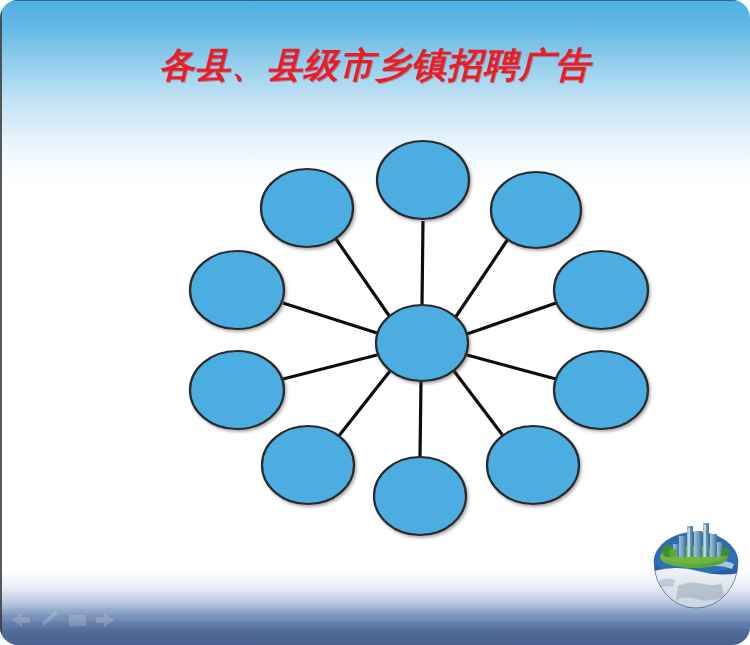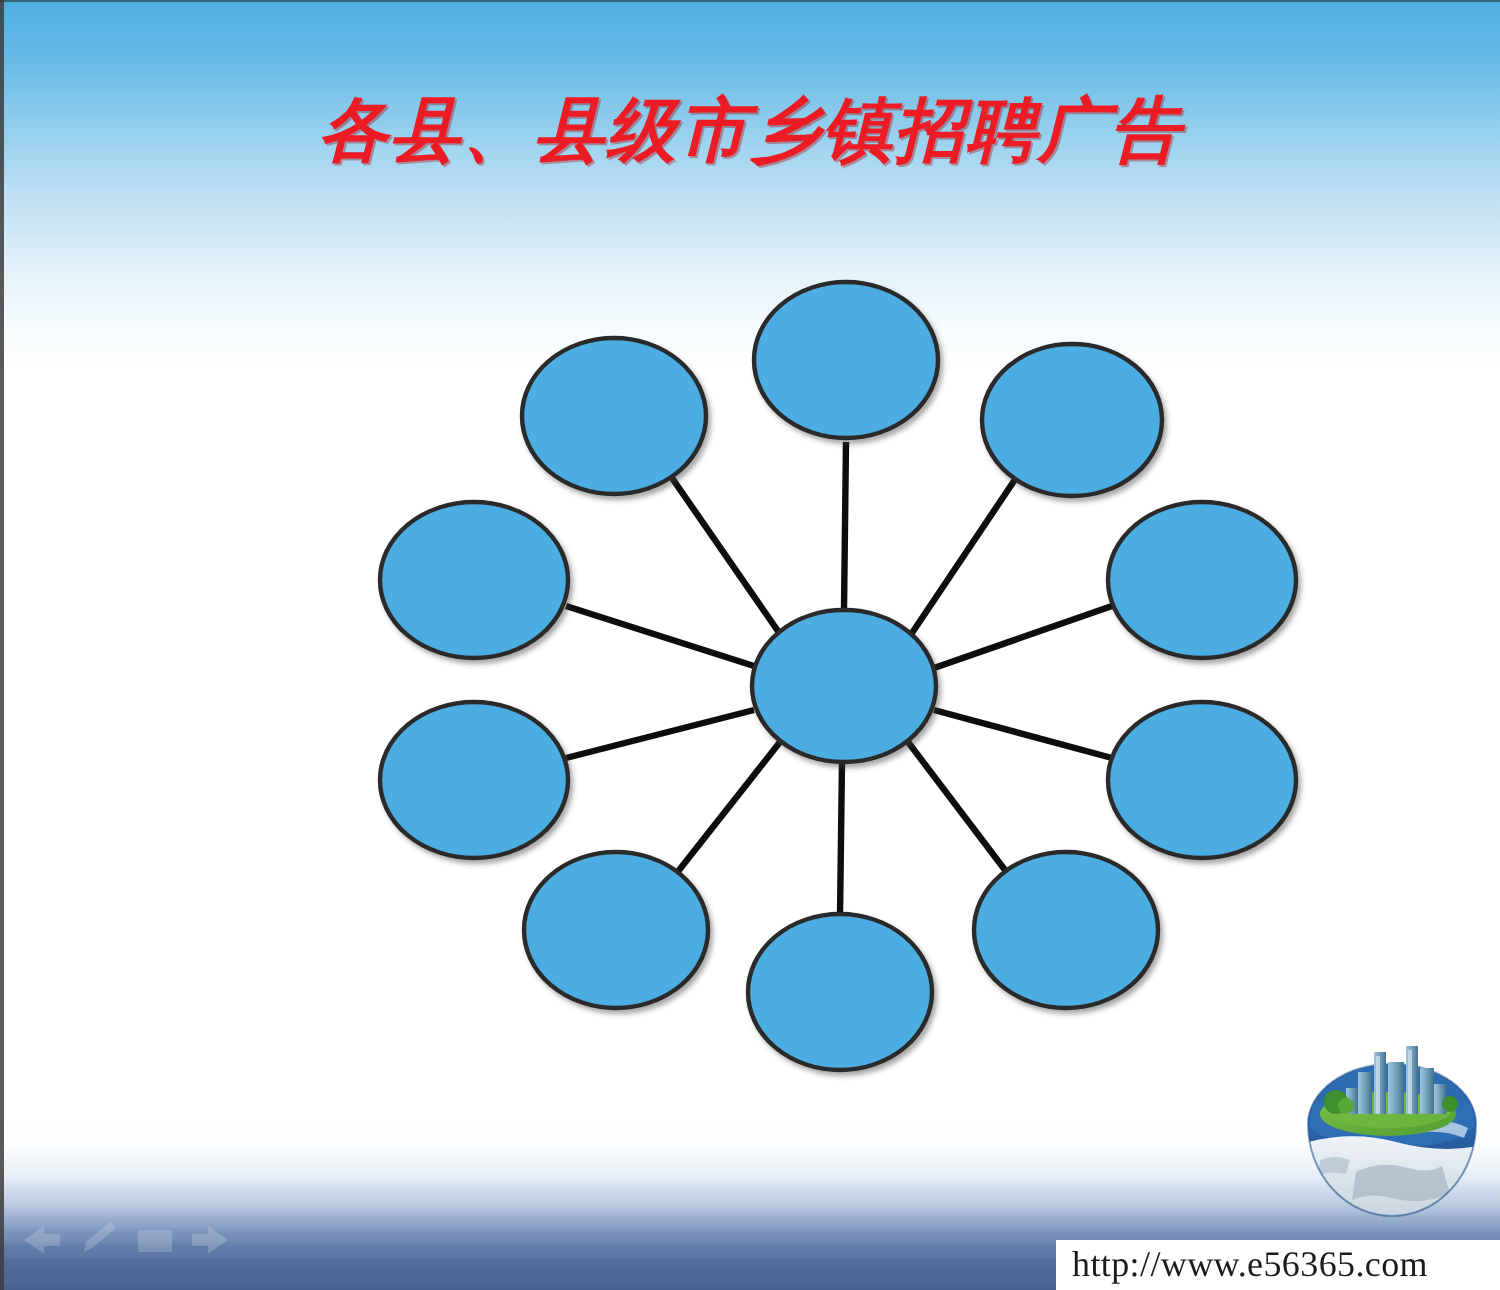--- a/index.html
+++ b/index.html
@@ -11,20 +11,21 @@
     font-family: "Liberation Sans", sans-serif;
   }
 
   #slide {
     position: relative;
     width: 750px;
     height: 645px;
     overflow: hidden;
     background: #ffffff;
     box-sizing: border-box;
+    border-radius: 18px;
   }
 
   
   .bg-top {
     position: absolute;
     left: 0; top: 0;
     width: 750px;
     height: 190px;
     background: linear-gradient(to bottom,
                 #4FAFE3 0%,
@@ -274,17 +275,14 @@
     <svg width="112" height="22" viewBox="0 0 112 22" xmlns="http://www.w3.org/2000/svg">
       <g fill="#E8EEF5">
         <path d="M14 4 L4 11 L14 18 L14 14 L22 14 L22 8 L14 8 Z"></path>
         <path d="M34 17 L38 15 L50 5 L47 2 L35 12 Z"></path>
         <rect x="61" y="6" width="17" height="11" rx="1"></rect>
         <path d="M96 4 L106 11 L96 18 L96 14 L88 14 L88 8 L96 8 Z"></path>
       </g>
     </svg>
   </div>
 
-  <div class="watermark">
-    <span>http://www.e56365.com</span>
-  </div>
 
 </div>
 
 </body></html>

